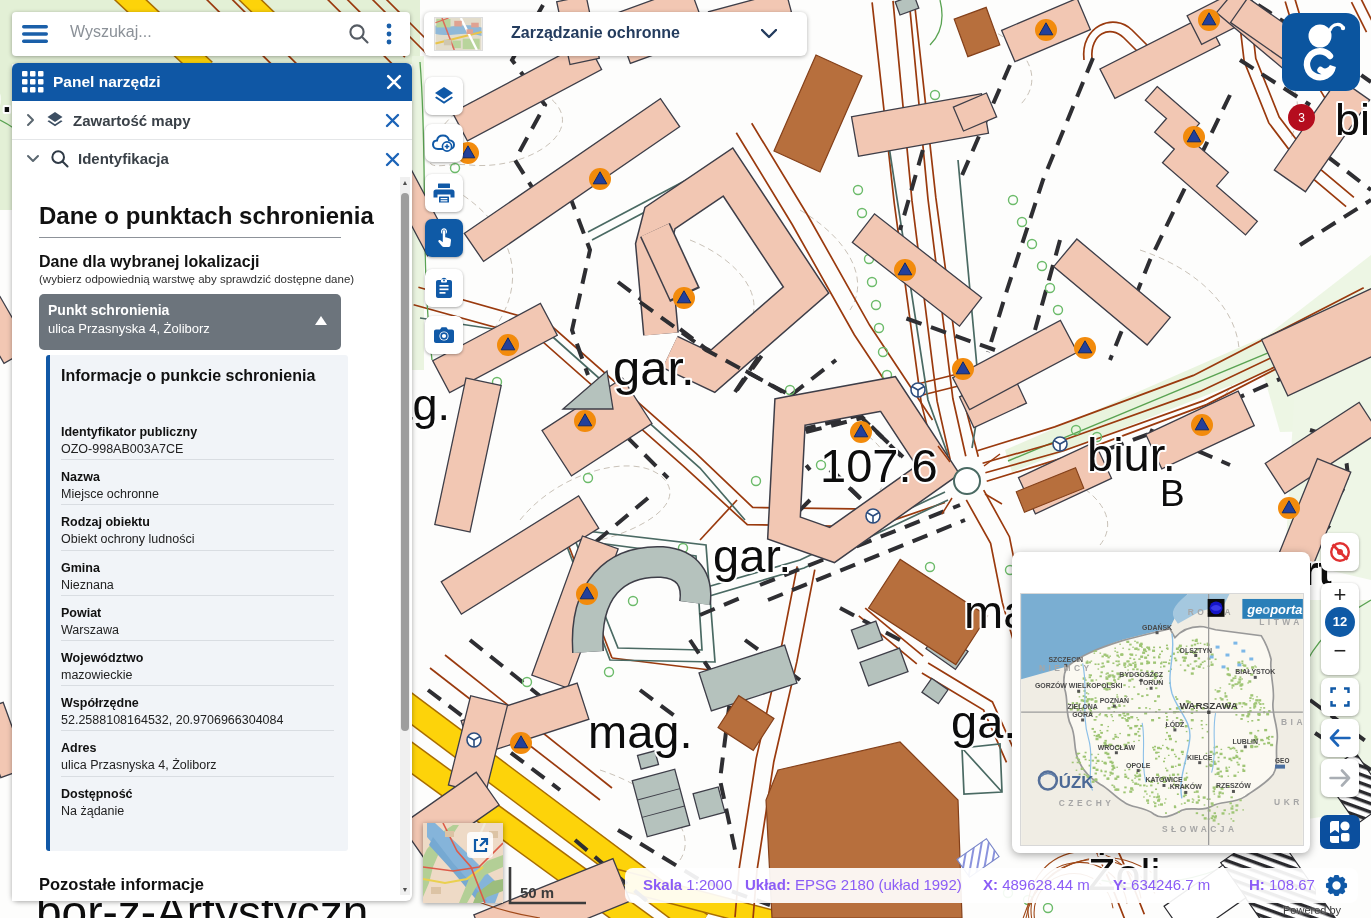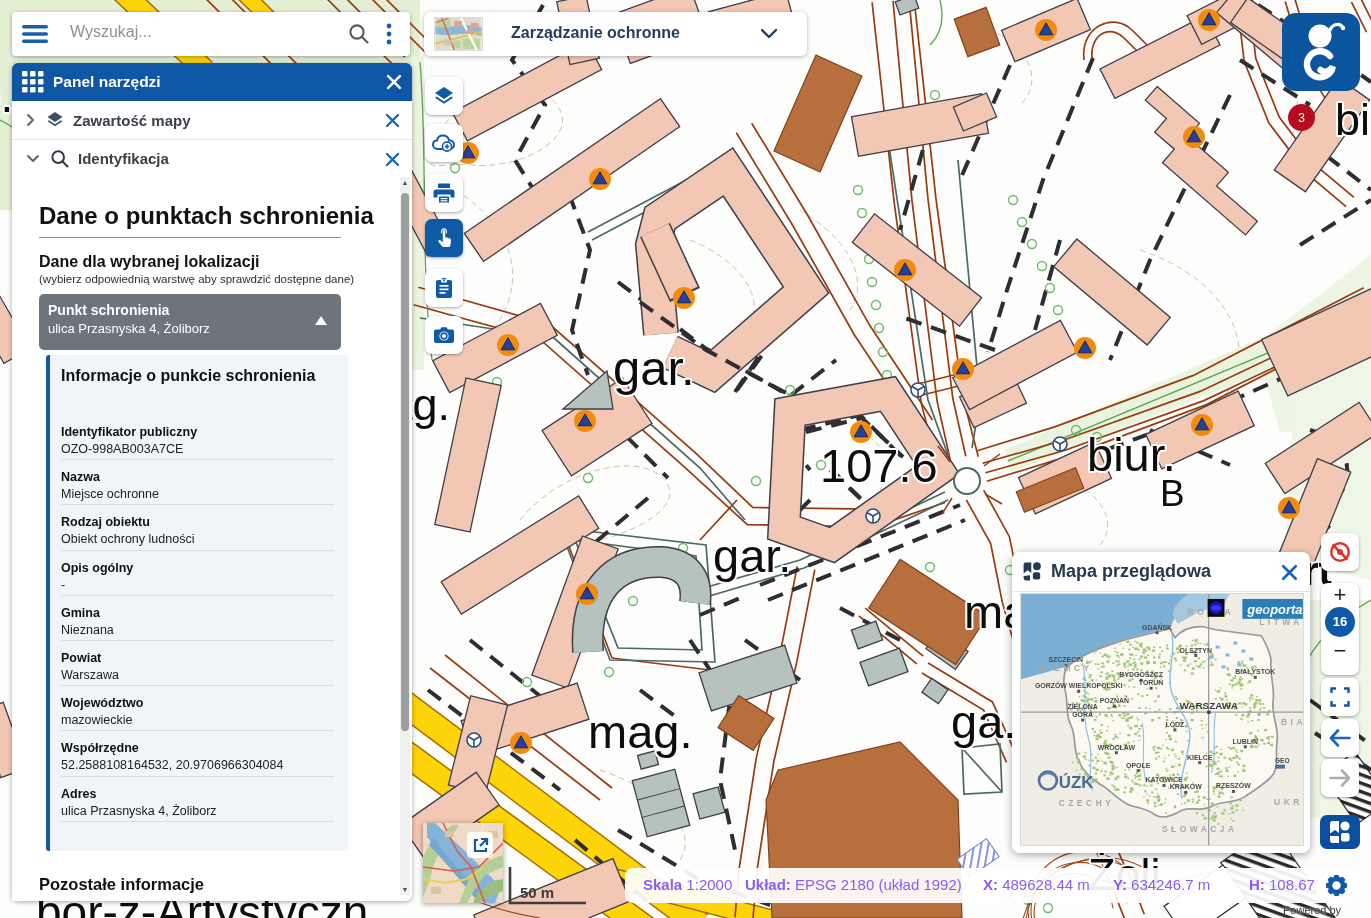--- a/index.html
+++ b/index.html
@@ -638,42 +638,42 @@
           </div>
           <div class="field">
             <div class="fk">Nazwa</div>
             <div class="fv">Miejsce ochronne</div>
           </div>
           <div class="field">
             <div class="fk">Rodzaj obiektu</div>
             <div class="fv">Obiekt ochrony ludności</div>
           </div>
           <div class="field">
-            <div class="fk">Opis ogólny</div>
-            <div class="fv">-</div>
-          </div>
-          <div class="field">
             <div class="fk">Gmina</div>
             <div class="fv">Nieznana</div>
           </div>
           <div class="field">
             <div class="fk">Powiat</div>
             <div class="fv">Warszawa</div>
           </div>
           <div class="field">
             <div class="fk">Województwo</div>
             <div class="fv">mazowieckie</div>
           </div>
           <div class="field">
             <div class="fk">Współrzędne</div>
             <div class="fv">52.2588108164532, 20.9706966304084</div>
           </div>
           <div class="field">
             <div class="fk">Adres</div>
             <div class="fv">ulica Przasnyska 4, Żoliborz</div>
+          </div>
+          <div class="field last">
+            <div class="fk">Dostępność</div>
+            <div class="fv">Na żądanie</div>
           </div>
         </div>
       </div>
   <div class="h4">Pozostałe informacje</div>
  </div>
  <div class="scroll">
       <div class="sarrow">▲</div>
       <div class="sthumb"></div>
       <div class="sarrow sdown">▼</div>
     </div>
@@ -757,21 +757,21 @@
 <div class="badge">3</div>
 <div class="rbtn" style="top:533px">
     <svg width="24" height="24" viewBox="0 0 24 24">
       <circle cx="12" cy="12" r="8.8" fill="none" stroke="#e03131" stroke-width="2.4"></circle>
       <circle cx="12" cy="12" r="3" fill="#e03131"></circle>
       <line x1="4.5" y1="4.5" x2="19.5" y2="19.5" stroke="#e03131" stroke-width="2.6"></line>
     </svg>
   </div>
 <div class="zoomer">
     <div class="zplus">+</div>
-    <div class="zlevel">16</div>
+    <div class="zlevel">12</div>
     <div class="zminus">−</div>
   </div>
 <div class="rbtn" style="top:678px">
     <svg width="20" height="20" viewBox="0 0 20 20" fill="none" stroke="#1059a7" stroke-width="2.4">
       <path d="M1.5,6 V1.5 H6 M14,1.5 H18.5 V6 M18.5,14 V18.5 H14 M6,18.5 H1.5 V14"></path>
     </svg>
   </div>
 <div class="rbtn" style="top:719px">
     <svg width="22" height="18" viewBox="0 0 22 18">
       <path d="M9,1.5 L2,9 L9,16.5 M2.4,9 H20.5" fill="none" stroke="#1c64b8" stroke-width="2.6" stroke-linecap="round" stroke-linejoin="round"></path>
@@ -784,32 +784,20 @@
   </div>
 <div class="gisbtn">
     <svg width="26" height="26" viewBox="0 0 26 26">
       <path d="M3,4.5 C3,3.1 4.1,2 5.5,2 H12 V14 L8,11 3,14.5 Z" fill="#fff"></path>
       <circle cx="18" cy="7" r="4.6" fill="#fff"></circle>
       <rect x="14" y="14" width="8.5" height="8.5" rx="2" fill="#fff"></rect>
       <path d="M3,17 L12,17 12,24 5.5,24 C4.1,24 3,22.9 3,21.5 Z" fill="#fff"></path>
     </svg>
   </div>
 <div class="ovpanel">
-    <div class="ovhead">
-      <svg width="21" height="21" viewBox="0 0 26 26">
-        <path d="M2,4.5 C2,3.1 3.1,2 4.5,2 H11.5 V15 L7,11.5 2,15.5 Z" fill="#253950"></path>
-        <circle cx="18.5" cy="6.5" r="4.8" fill="#253950"></circle>
-        <rect x="13.5" y="14" width="9" height="9" rx="2.5" fill="#253950"></rect>
-        <path d="M2,18.5 L10,17.5 10,24 4.5,24 C3.1,24 2,22.9 2,21.5 Z" fill="#253950"></path>
-      </svg>
-      <span>Mapa przeglądowa</span>
-      <span class="ovx"><svg width="17" height="17" viewBox="0 0 15 15">
-          <path d="M2,2 L13,13 M13,2 L2,13" stroke="#1c64b8" stroke-width="2.4" stroke-linecap="round"></path>
-        </svg></span>
-    </div>
     <svg class="ovmap" width="284" height="253" viewBox="0 0 284 253">
       <rect width="284" height="253" fill="#f0ede4"></rect>
       <path d="M0,0 L168,0 C160,10 152,16 155,24 L150,34 C134,38 118,42 102,46 C84,52 64,60 46,73 L0,86 Z" fill="#7aaed2"></path>
       <path d="M168,0 L210,0 205,10 C195,16 185,14 176,20 L158,30 154,24 C150,16 158,8 168,0Z" fill="#a5c8df"></path>
       <path id="pl" d="M46,74 C58,62 80,54 102,47 C120,42 138,38 150,35 L155,44 C162,36 172,32 184,33 L196,36 L242,42 C247,50 250,58 252,66 C250,80 256,94 254,108 C252,122 260,134 258,148 C256,162 260,172 254,182 C246,192 234,198 226,204 C214,212 202,208 192,214 C182,220 172,214 162,218 C152,224 142,228 134,222 C124,214 112,216 104,210 C94,204 88,196 80,192 C70,186 62,178 58,168 C52,156 56,144 50,132 C44,120 48,108 44,96 C42,86 44,78 46,74Z" fill="#fbf9f2" stroke="#999" stroke-width="1.7"></path>
       <g fill="#9fc575">
         <rect x="82" y="72" width="2.4" height="1.9"></rect>
         <rect x="85" y="83" width="1.6" height="1.3"></rect>
         <rect x="74" y="57" width="1.6" height="1.3"></rect>
         <rect x="81" y="73" width="1.6" height="1.3"></rect>

